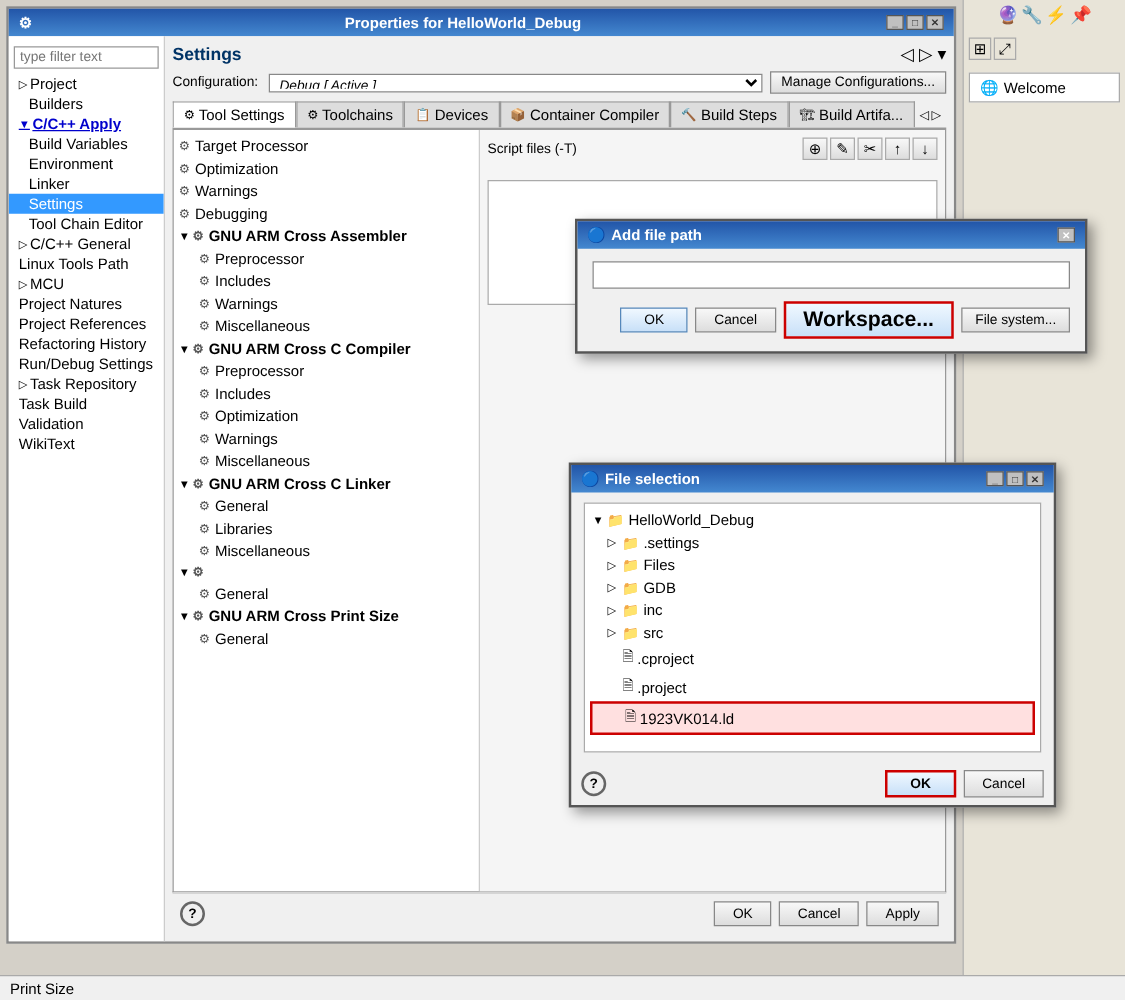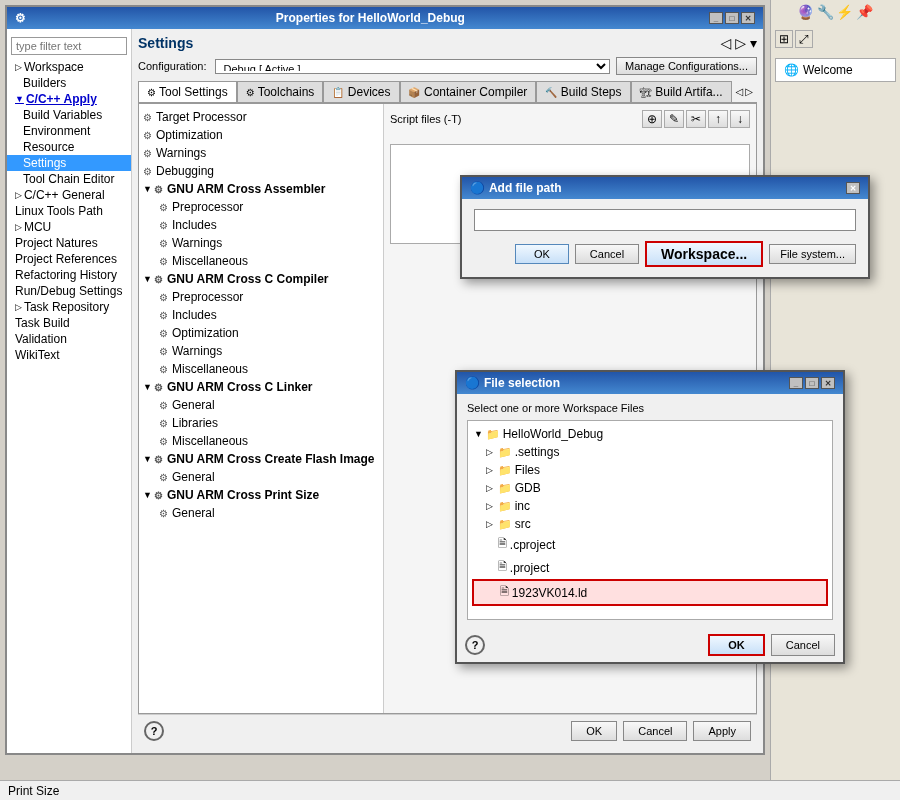--- a/index.html
+++ b/index.html
@@ -98,20 +98,21 @@
       margin-bottom: 6px;
     }
     .config-label { margin-right: 8px; font-size: 11px; }
     .config-select {
       flex: 1;
       border: 1px solid #888;
       padding: 2px 4px;
       background: white;
       font-size: 11px;
       height: 15px;
+      font-style: italic;
     }
     .config-btn {
       margin-left: 6px;
       background: linear-gradient(to bottom, #f8f8f8, #ddd);
       border: 1px solid #888;
       padding: 2px 8px;
       cursor: pointer;
       font-size: 11px;
       white-space: nowrap;
     }
@@ -292,21 +293,21 @@
       border: 1px solid #888;
       padding: 3px 14px;
       cursor: pointer;
       font-size: 11px;
     }
     .btn-workspace {
       background: linear-gradient(to bottom, #f0f8ff, #c8e0f8);
       border: 2px solid #cc0000;
       padding: 3px 14px;
       cursor: pointer;
-      font-size: 14px;
+      font-size: 17px;
       font-weight: bold;
     }
     .btn-filesystem {
       background: linear-gradient(to bottom, #f8f8f8, #ddd);
       border: 1px solid #888;
       padding: 3px 10px;
       cursor: pointer;
       font-size: 11px;
     }
 
@@ -404,37 +405,37 @@
   </div>
 
   <div class="content-area">
 
     <div class="sidebar">
       <input class="filter-box" placeholder="type filter text" style="">
 
       
       <div class="tree-item">
         <span class="arrow">▷</span>
-        <span>Workspace</span>
+        <span>Project</span>
       </div>
       <div class="tree-item indent1">
         <span>Builders</span>
       </div>
       <div class="tree-item" style="color:#0000cc; text-decoration: underline; font-weight: bold;">
         <span class="arrow">▼</span>
         <span>C/C++ Apply</span>
       </div>
       <div class="tree-item indent1">
         <span>Build Variables</span>
       </div>
       <div class="tree-item indent1">
         <span>Environment</span>
       </div>
       <div class="tree-item indent1">
-        <span>Resource</span>
+        <span>Linker</span>
       </div>
       <div class="tree-item indent1 selected">
         <span>Settings</span>
       </div>
       <div class="tree-item indent1">
         <span>Tool Chain Editor</span>
       </div>
       <div class="tree-item">
         <span class="arrow">▷</span>
         <span>C/C++ General</span>
@@ -601,21 +602,20 @@
             <span class="gear">⚙</span>
             <span>Libraries</span>
           </div>
           <div class="panel-tree-item pt-indent1">
             <span class="gear">⚙</span>
             <span>Miscellaneous</span>
           </div>
           <div class="panel-tree-item" style="font-weight:bold;">
             <span class="pt-arrow">▼</span>
             <span class="gear">⚙</span>
-            <span>GNU ARM Cross Create Flash Image</span>
           </div>
           <div class="panel-tree-item pt-indent1">
             <span class="gear">⚙</span>
             <span>General</span>
           </div>
           <div class="panel-tree-item" style="font-weight:bold;">
             <span class="pt-arrow">▼</span>
             <span class="gear">⚙</span>
             <span>GNU ARM Cross Print Size</span>
           </div>
@@ -706,21 +706,20 @@
       <span class="dialog-title-icon">🔵</span>
       <span>File selection</span>
     </div>
     <div style="display:flex; gap:2px;">
       <div class="main-title-btn">_</div>
       <div class="main-title-btn">□</div>
       <div class="main-title-btn">✕</div>
     </div>
   </div>
   <div class="file-sel-body">
-    <div class="file-sel-desc">Select one or more Workspace Files</div>
     <div class="file-tree">
 
       <div class="ft-item">
         <span class="ft-arrow">▼</span>
         <span class="ft-icon">📁</span>
         <span>HelloWorld_Debug</span>
       </div>
       <div class="ft-item ft-indent1">
         <span class="ft-arrow">▷</span>
         <span class="ft-icon">📁</span>

